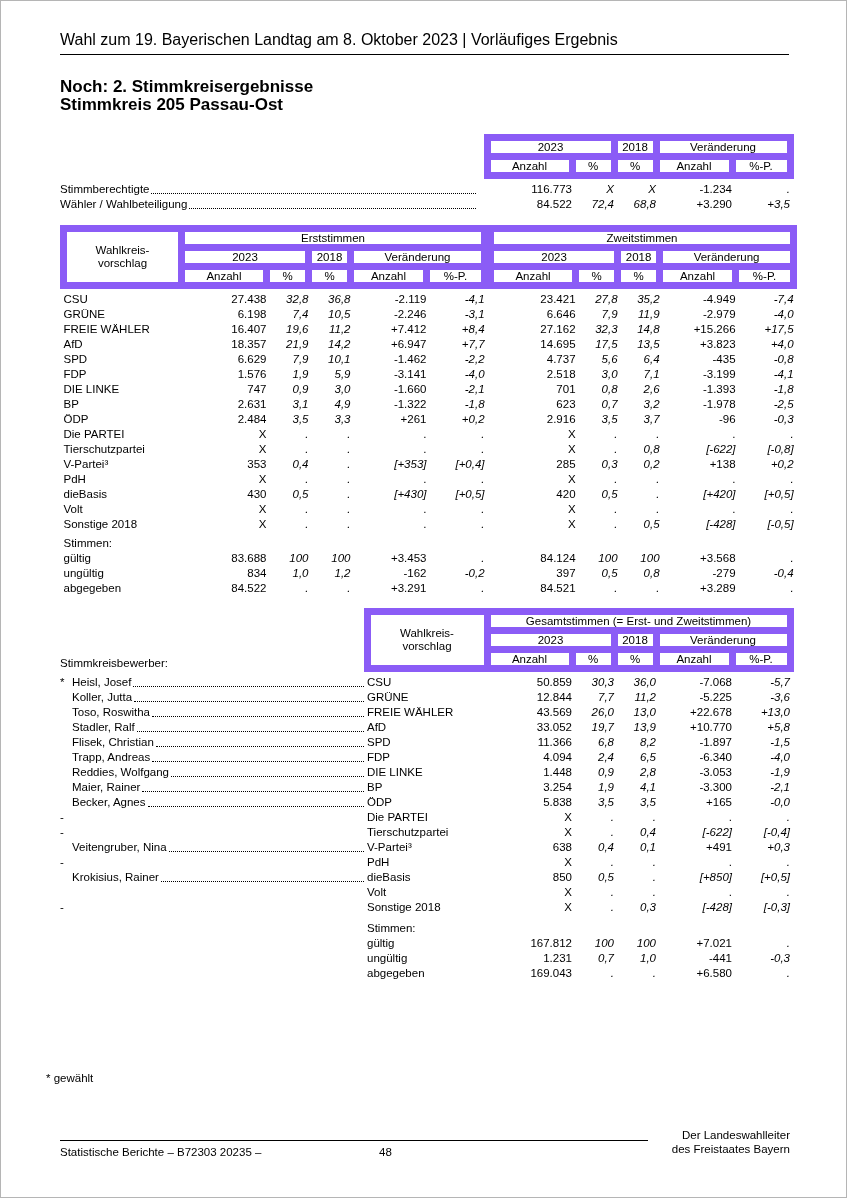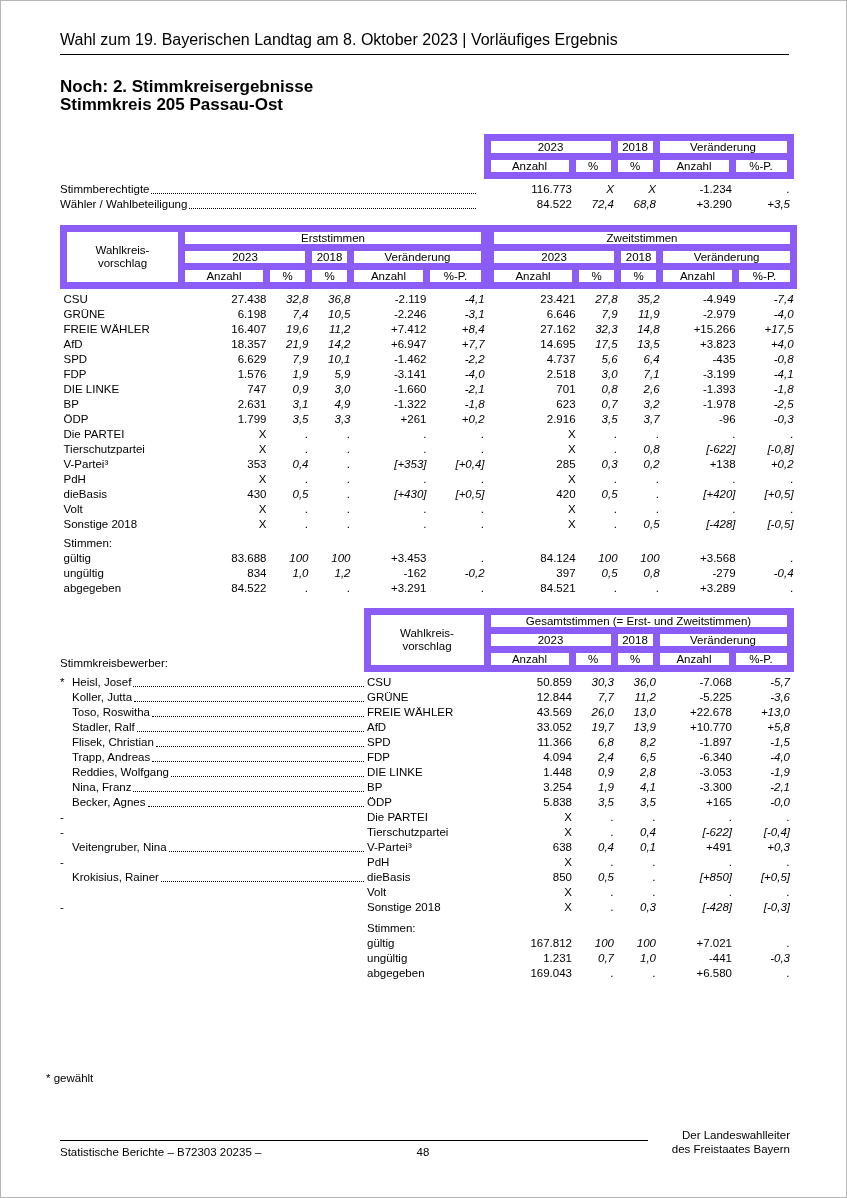--- a/index.html
+++ b/index.html
@@ -25,21 +25,21 @@
   #summary-table .plabel{padding-left:0;padding-right:8px;}
   .ind1{padding-left:8px;} .ind2{padding-left:16px;}
   .party{padding-left:3px;}
   .lbl-flex{display:flex;}
   .star{flex:0 0 12px;width:12px;}
   .nm{white-space:nowrap;}
   .dots{flex:1 1 auto;border-bottom:1.4px dotted #000;margin:0 3px 3px 2px;min-width:6px;}
   .footnote{left:46px;top:1072px;}
   .f-rule{left:60px;top:1140px;width:588px;height:1px;background:#000;}
   .f-left{left:60px;top:1146px;}
-  .f-page{left:0;top:1146px;width:846px;text-align:center;}
+  .f-page{left:0;top:1146px;width:771px;text-align:center;}
   .f-right{right:57px;top:1128px;text-align:right;line-height:14px;}
 </style>
 </head>
 <body>
 
 <div class="page">
   <div class="abs doc-header">Wahl zum 19. Bayerischen Landtag am 8. Oktober 2023 | Vorläufiges Ergebnis</div>
   <div class="abs rule"></div>
   <div class="abs title t1">Noch: 2. Stimmkreisergebnisse</div>
   <div class="abs title t2">Stimmkreis 205 Passau-Ost</div>
@@ -257,21 +257,21 @@
           <td class="num it">-1,8</td>
           <td class="nob"></td>
           <td class="num">623</td>
           <td class="num it">0,7</td>
           <td class="num it">3,2</td>
           <td class="num">-1.978</td>
           <td class="num it">-2,5</td>
         </tr>
         <tr>
           <td class="plabel">ÖDP</td>
-          <td class="num">1.799</td>
+          <td class="num">2.484</td>
           <td class="num it">3,5</td>
           <td class="num it">3,3</td>
           <td class="num">+261</td>
           <td class="num it">+0,2</td>
           <td class="nob"></td>
           <td class="num">2.916</td>
           <td class="num it">3,5</td>
           <td class="num it">3,7</td>
           <td class="num">-96</td>
           <td class="num it">-0,3</td>
@@ -563,21 +563,21 @@
           <td class="num">1.448</td>
           <td class="num it">0,9</td>
           <td class="num it">2,8</td>
           <td class="num">-3.053</td>
           <td class="num it">-1,9</td>
         </tr>
         <tr>
           <td class="plabel">
             <div class="lbl-flex">
               <span class="star"></span>
-              <span class="nm">Nina, Franz</span>
+              <span class="nm">Maier, Rainer</span>
               <span class="dots"></span>
             </div>
           </td>
           <td class="plabel party">BP</td>
           <td class="num">3.254</td>
           <td class="num it">1,9</td>
           <td class="num it">4,1</td>
           <td class="num">-3.300</td>
           <td class="num it">-2,1</td>
         </tr>

